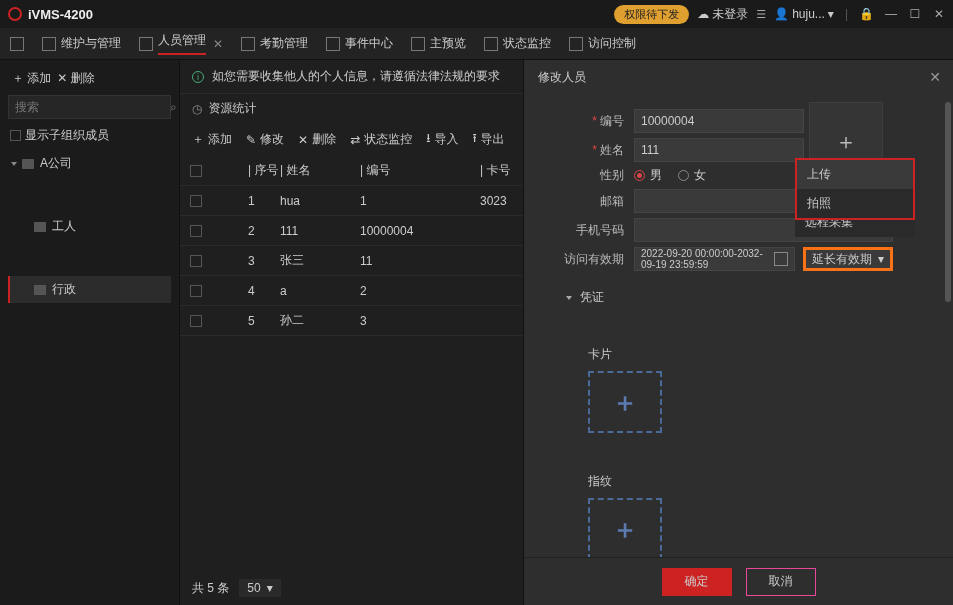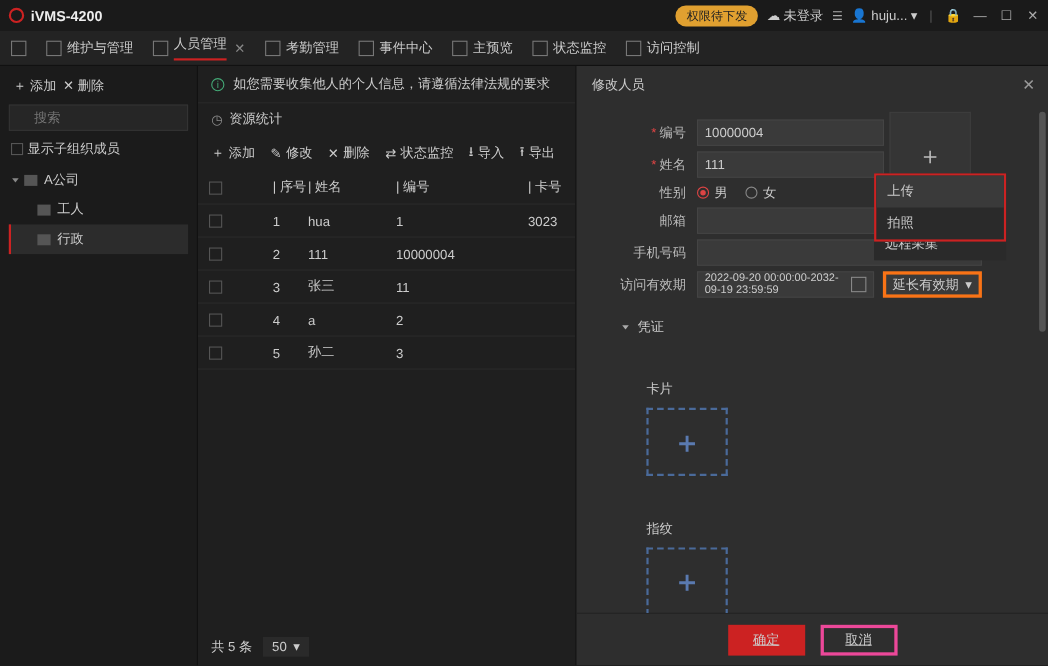--- a/index.html
+++ b/index.html
@@ -13,29 +13,29 @@
 .win-btn{width:16px;text-align:center;color:#aaa;}
 .menubar{height:32px;background:#232323;display:flex;align-items:center;padding:0 10px;gap:18px;border-bottom:1px solid #111;}
 .menuitem{display:flex;align-items:center;gap:5px;color:#bbb;cursor:pointer;}
 .menuitem .ico{width:14px;height:14px;border:1px solid #777;display:inline-block;}
 .menuitem.active{color:#fff;}
 .menuitem.active .label{border-bottom:2px solid #c22;padding-bottom:4px;}
 .menuitem .close-x{color:#888;margin-left:2px;}
 .main{display:flex;height:calc(605px - 28px - 32px);}
 .left-pane{width:180px;background:#1b1b1b;border-right:1px solid #111;padding:6px 8px;}
 .left-actions{display:flex;gap:6px;color:#777;padding:4px 4px 8px;}
-.searchbox{display:flex;align-items:center;background:#262626;border:1px solid #333;height:24px;padding:0 22px;}
+.searchbox{display:flex;align-items:center;background:#262626;border:1px solid #333;height:24px;padding:0 6px;}
 .searchbox input{background:transparent;border:none;outline:none;color:#888;flex:1;font-size:12px;}
 .treechk{color:#777;margin:8px 2px 6px;display:flex;align-items:center;gap:4px;}
 .treechk .box{width:11px;height:11px;border:1px solid #555;}
 .tree .node{display:flex;align-items:center;gap:6px;padding:5px 4px;color:#bbb;}
 .tree .caret{width:0;height:0;border-left:4px solid #888;border-top:3px solid transparent;border-bottom:3px solid transparent;}
 .tree .caret.open{transform:rotate(90deg);}
 .tree .fico{width:12px;height:10px;background:#555;}
-.tree .child{padding-left:26px;}
+.tree .child{padding-left:26px;margin-top:36px;}
 .tree .child.sel{background:#2c2c2c;border-left:2px solid #c22;padding-left:24px;}
 .center{flex:1;background:#1f1f1f;display:flex;flex-direction:column;position:relative;}
 .banner{background:#1f1f1f;padding:8px 12px;color:#777;display:flex;align-items:center;gap:8px;border-bottom:1px solid #2a2a2a;}
 .banner .info-ico{width:12px;height:12px;border:1px solid #4a7;border-radius:50%;color:#4a7;font-size:9px;text-align:center;line-height:10px;}
 .stats{padding:6px 12px;color:#888;display:flex;align-items:center;gap:6px;}
 .toolbar{padding:6px 12px;display:flex;gap:14px;color:#666;}
 .toolbar .tbitem{display:flex;align-items:center;gap:4px;}
 .table{width:100%;}
 .thead,.trow{display:flex;align-items:center;height:30px;padding:0 10px;border-bottom:1px solid #2a2a2a;}
 .thead{color:#999;}
@@ -66,24 +66,24 @@
 .photo-slot .plus{color:#bbb;font-size:22px;font-weight:200;}
 .upload-menu{position:absolute;right:38px;top:64px;width:120px;background:#2a2a2a;border:2px solid #c22;z-index:10;}
 .upload-menu .mi{padding:6px 10px;color:#ccc;cursor:pointer;}
 .upload-menu .mi.hover{background:#3a3a3a;}
 .upload-menu-ext{position:absolute;right:38px;top:114px;width:120px;background:#2a2a2a;padding:6px 10px;color:#ccc;}
 .sect{margin:18px 0 6px;padding-left:42px;color:#ccc;display:flex;align-items:center;gap:8px;}
 .sect .tri{width:0;height:0;border-top:4px solid #aaa;border-left:3px solid transparent;border-right:3px solid transparent;}
 .sub-label{padding-left:64px;color:#ccc;margin-bottom:8px;margin-top:40px;}
 .add-box{margin-left:64px;width:74px;height:62px;border:2px dashed #4a6a9a;display:flex;align-items:center;justify-content:center;}
 .add-box .plus{color:#5a7ab0;font-size:26px;font-weight:bold;}
-.panel-foot{height:48px;display:flex;align-items:center;justify-content:center;gap:14px;border-top:1px solid #222;text-decoration:underline;}
+.panel-foot{height:48px;display:flex;align-items:center;justify-content:center;gap:14px;border-top:1px solid #222;}
 .btn{min-width:70px;height:28px;display:flex;align-items:center;justify-content:center;cursor:pointer;}
 .btn.primary{background:#c22;color:#fff;}
-.btn.default{background:#2e2e2e;border:3px solid #ec4899;color:#ddd;}
+.btn.default{background:#2e2e2e;border:1px solid #ec4899;color:#ddd;}
 .scrollbar{position:absolute;right:2px;top:8px;width:6px;height:200px;background:#555;border-radius:3px;}
 .divsep{color:#555;margin:0 3px;}
 </style>
 </head>
 <body>
 
 <div class="titlebar">
   <span class="logo-ring"></span>
   <span class="app-title">iVMS-4200</span>
   <div class="titlebar-right">

